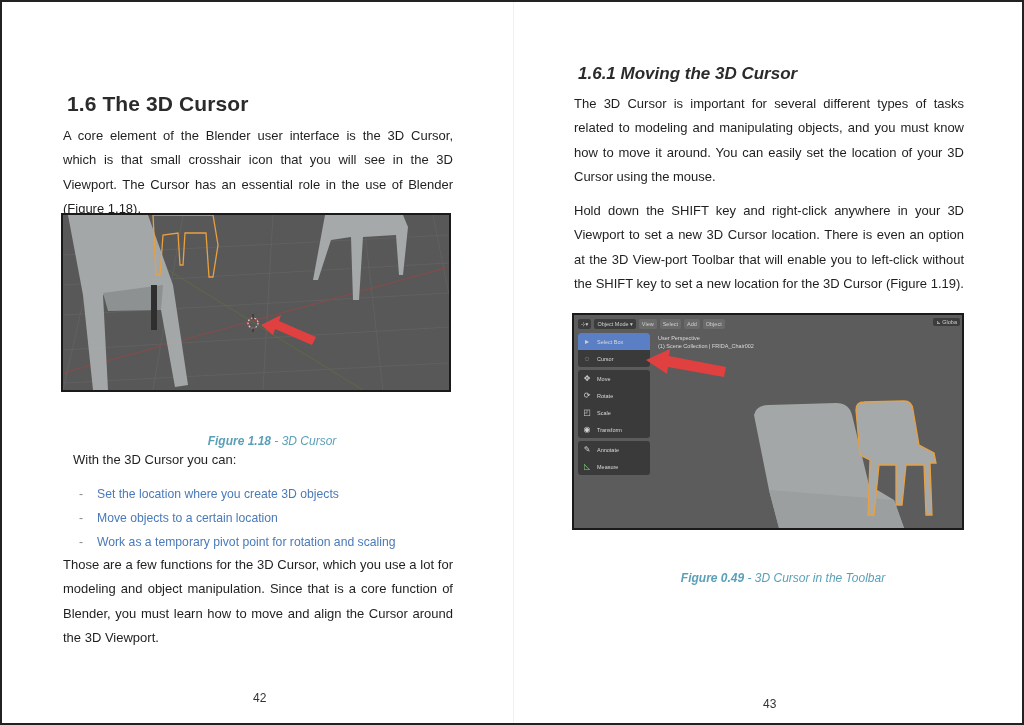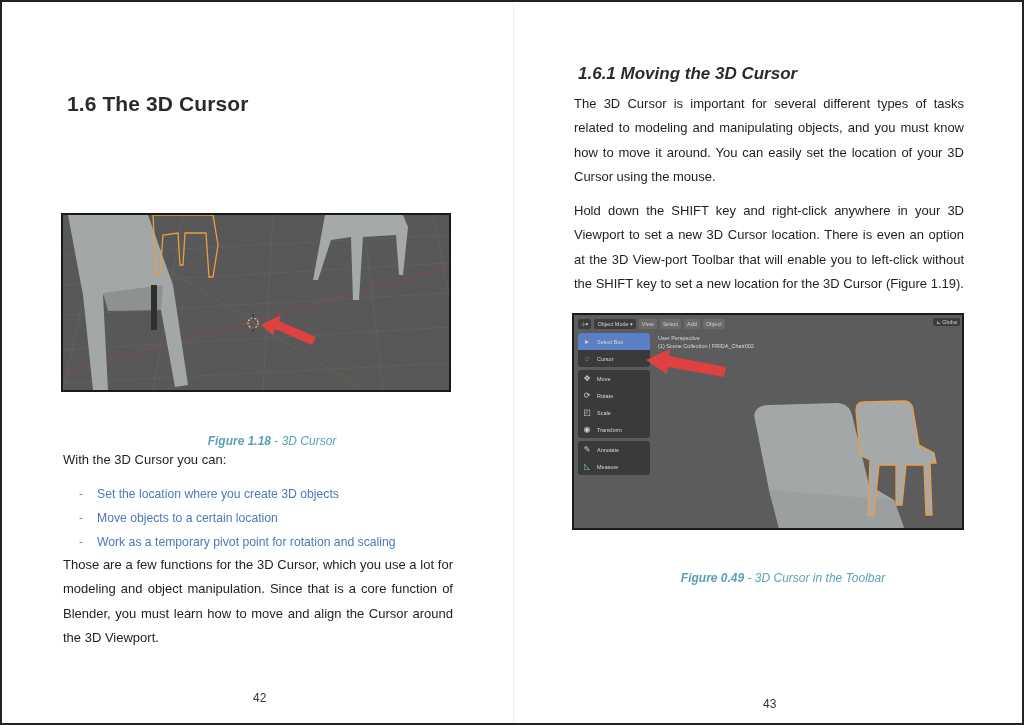--- a/index.html
+++ b/index.html
@@ -39,20 +39,21 @@
   .bl-global{position:absolute;right:2px;top:3px;font-size:5.5px;color:#cfcfcf;background:#3c3c3c;padding:1px 3px;border-radius:2px;}
 </style>
 </head>
 <body>
 
 <div class="frame">
 
   <div class="page left">
     <h1 class="sec" style="left:61px;top:86px;">1.6 The 3D Cursor</h1>
 
+    <p class="para" style="left:61px;top:122px;width:390px;">A core element of the Blender user interface is the 3D Cursor, which is that small crosshair icon that you will see in the 3D Viewport. The Cursor has an essential role in the use of Blender (Figure 1.18).</p>
 
     <div class="fig" style="left:59px;top:211px;width:386px;height:175px;">
       <div class="vp">
         <svg width="386" height="175" viewBox="0 0 386 175">
 
           <g stroke="#646464" stroke-width="0.7">
             <line x1="0" y1="40" x2="386" y2="20"></line>
               <line x1="0" y1="70" x2="386" y2="48"></line>
             <line x1="0" y1="100" x2="386" y2="78"></line>
               <line x1="0" y1="135" x2="386" y2="112"></line>
@@ -91,21 +92,21 @@
 
           <g fill="#e04040">
             <polygon points="198,110 218,100 216,106 253,122 249,130 212,114 210,120"></polygon>
           </g>
         </svg>
       </div>
     </div>
 
     <p class="caption" style="left:59px;top:416px;width:390px;"><b>Figure 1.18</b><span> - </span><span>3D Cursor</span></p>
 
-    <p class="para" style="left:61px;top:446px;width:390px;">With the 3D Cursor you can:</p>
+    <p class="para" style="left:71px;top:446px;width:390px;">With the 3D Cursor you can:</p>
 
     <ul class="bullets" style="left:61px;top:480px;width:390px;">
       <li><span class="dash">-</span><span>Set the location where you create 3D objects</span></li>
       <li><span class="dash">-</span><span>Move objects to a certain location</span></li>
       <li><span class="dash">-</span><span>Work as a temporary pivot point for rotation and scaling</span></li>
     </ul>
 
     <p class="para" style="left:61px;top:551px;width:390px;">Those are a few functions for the 3D Cursor, which you use a lot for modeling and object manipulation. Since that is a core function of Blender, you must learn how to move and align the Cursor around the 3D Viewport.</p>
 
     <span class="pnum" style="left:251px;top:689px;">42</span>

